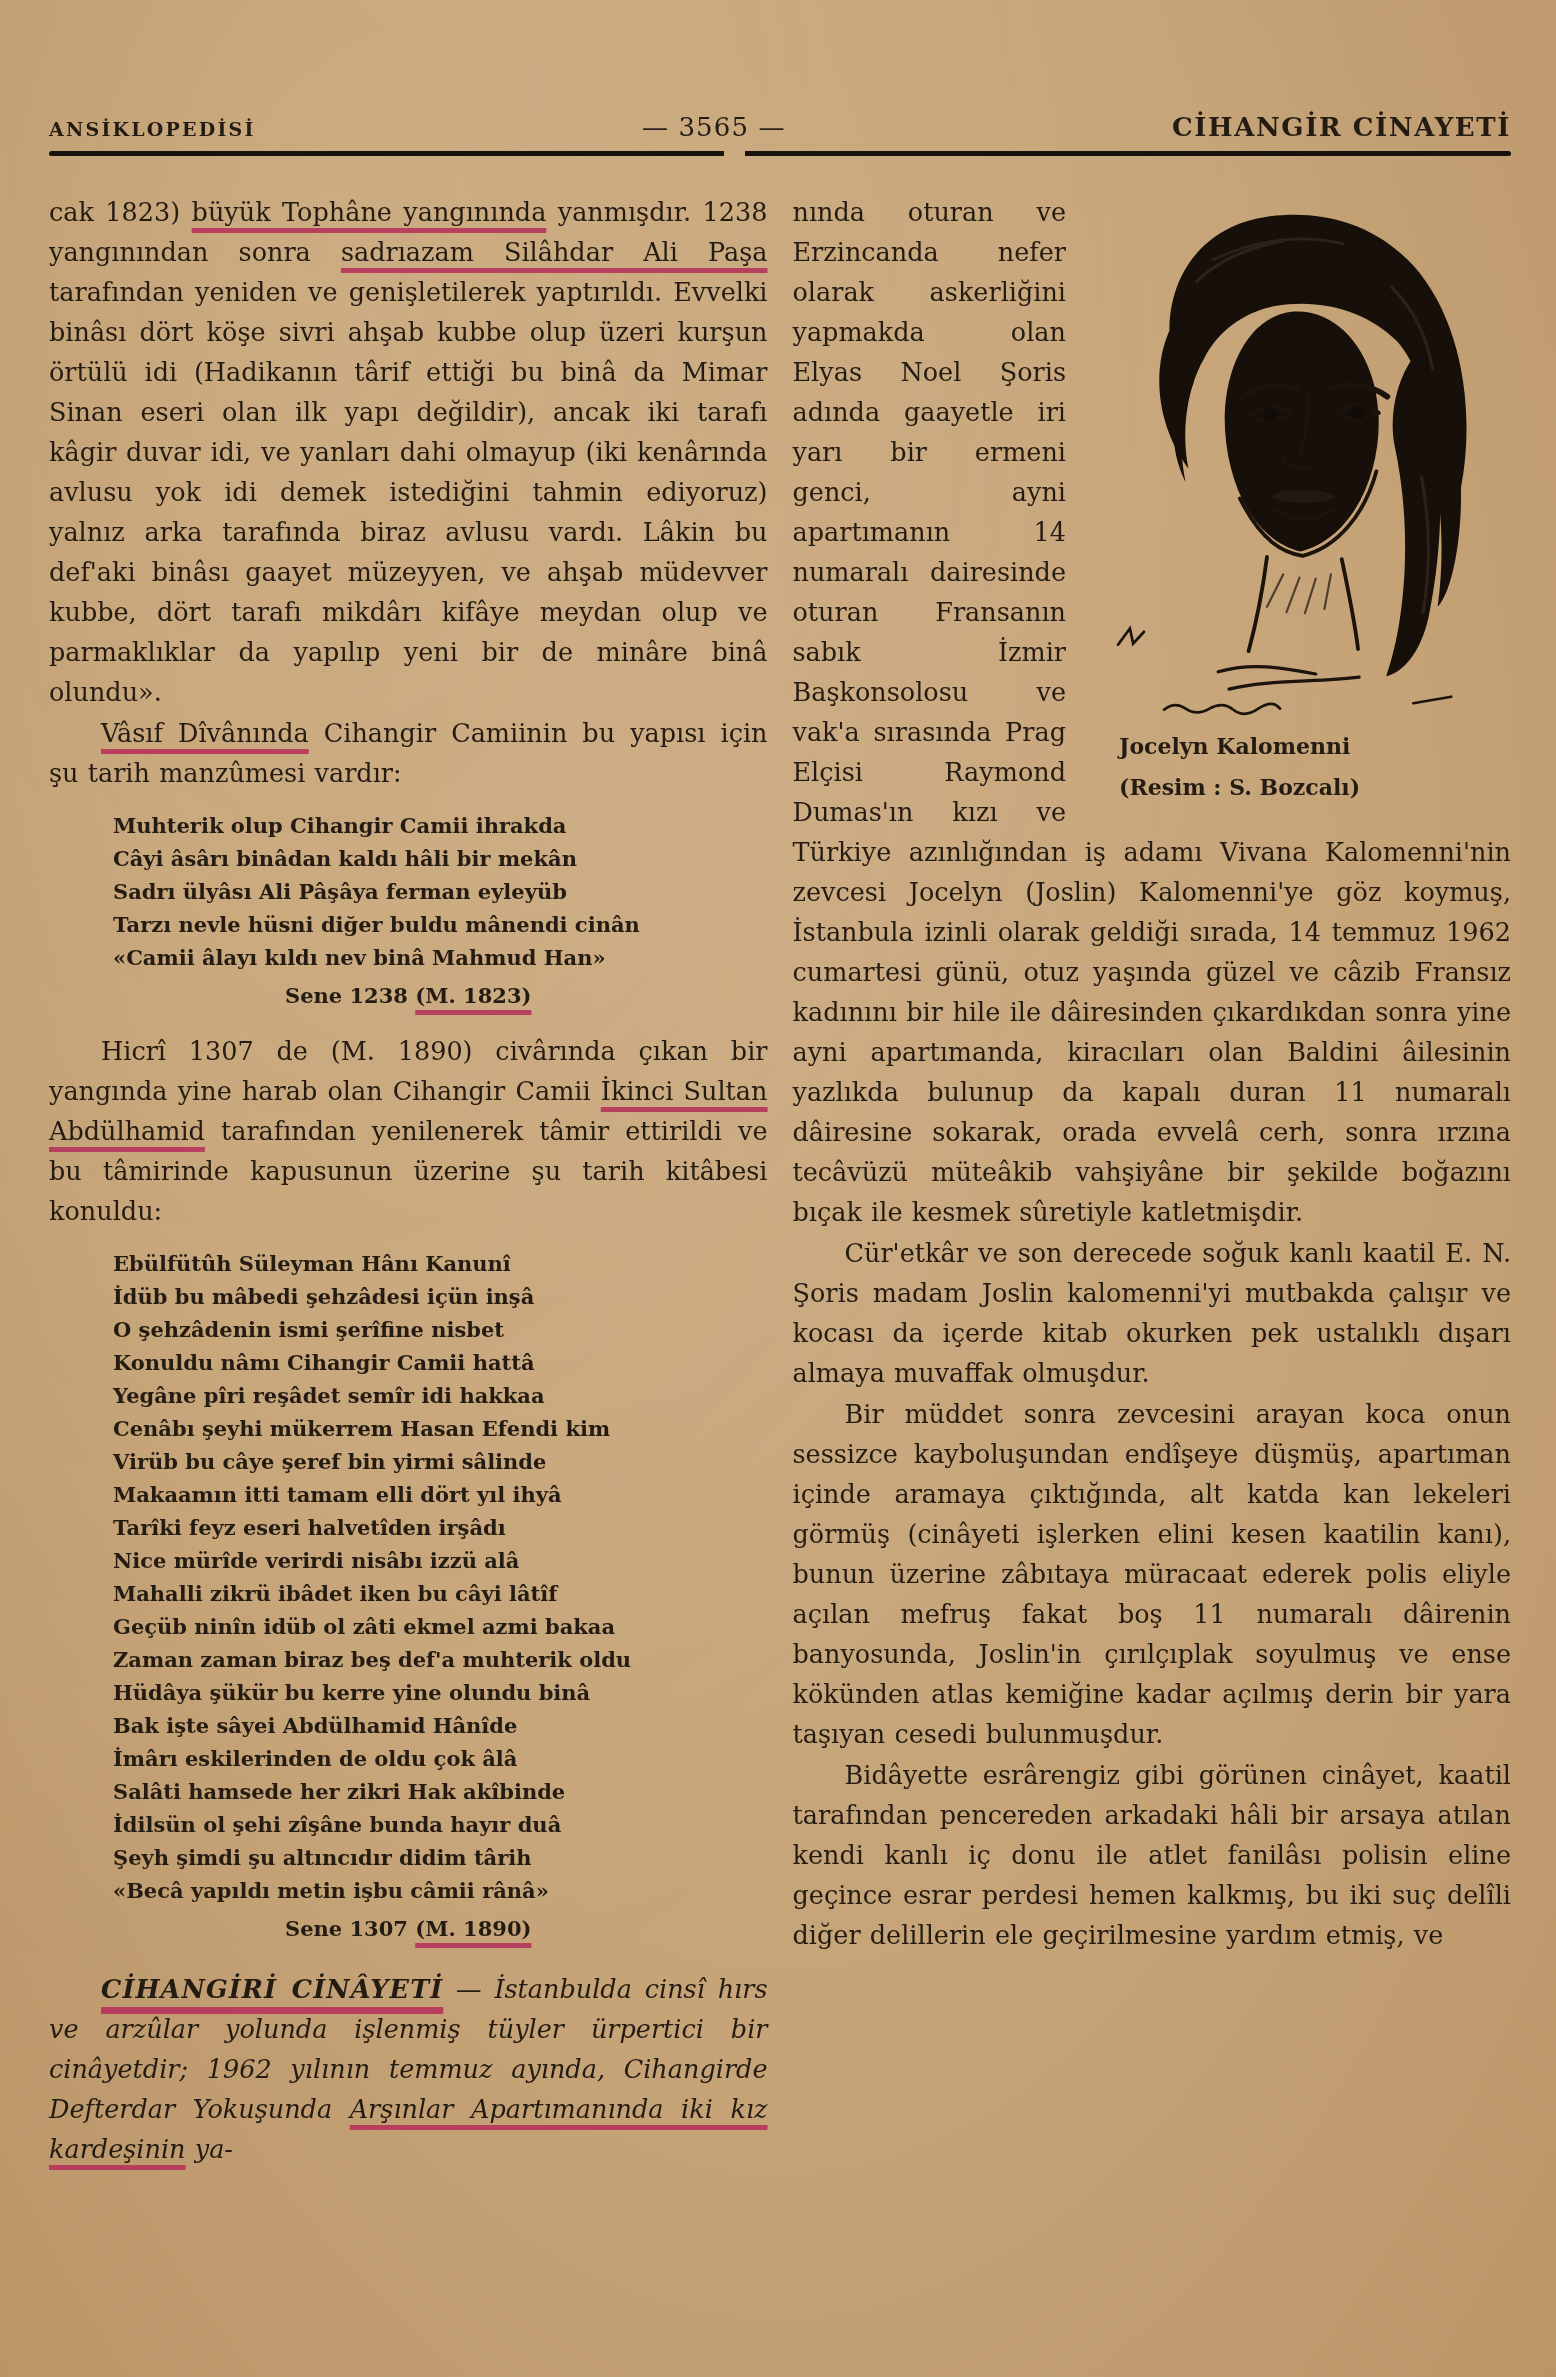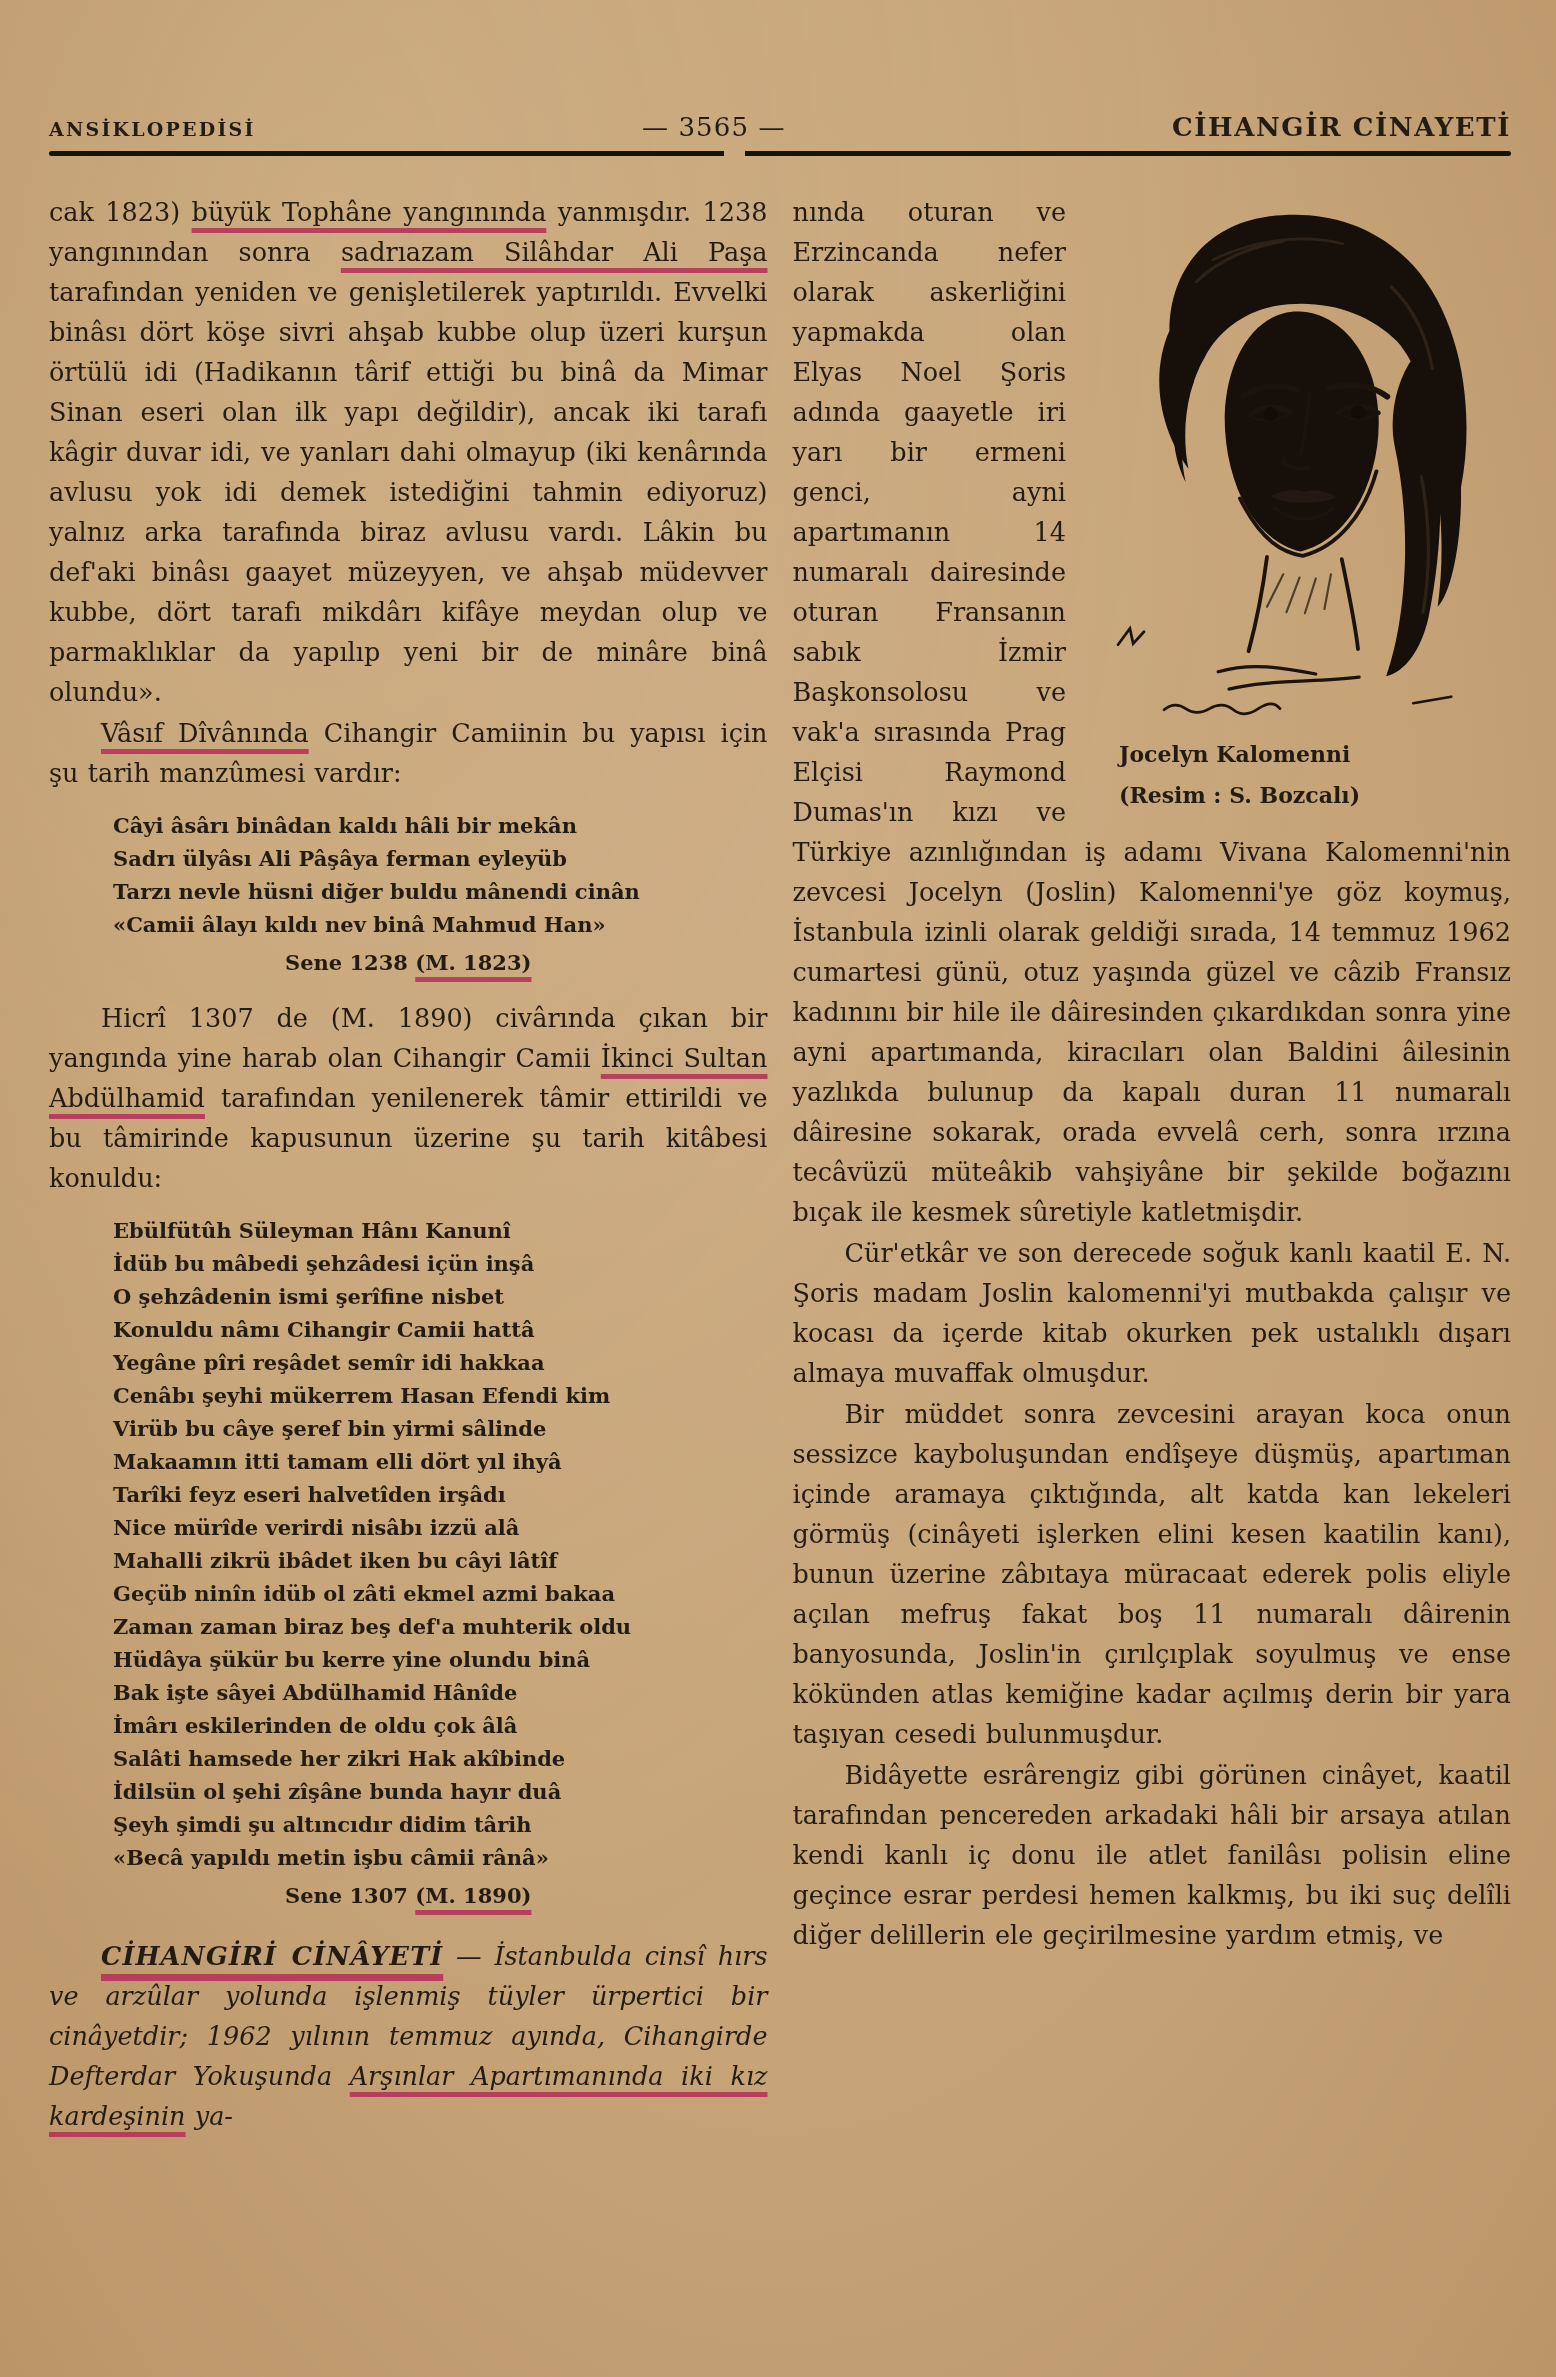--- a/index.html
+++ b/index.html
@@ -49,40 +49,41 @@
     text-decoration-color:rgba(181,49,90,0.88);
     text-decoration-thickness:4.9px;
     text-underline-offset:7px;
     text-decoration-skip-ink:none;
   }
   .seg-bold.redline { text-decoration-thickness:6.5px; text-underline-offset:8.7px; }
 
   
   figure.portrait { float:right; width:423px; margin:3.3px 0 8.7px 22px; }
   figure.portrait svg { display:block; width:423px; height:531px; }
-  figcaption { font-weight:700; font-size:22px; line-height:41px; padding-left:31px; margin-top:8px; }
+  figcaption { font-weight:700; font-size:22px; line-height:41px; padding-left:31px; margin-top:0; }
 </style>
 </head>
 <body>
 
 <div class="page">
 
   <header class="pagehead">
     <span class="h-left">ANSİKLOPEDİSİ</span>
     <span class="h-center">— 3565 —</span>
     <span class="h-right">CİHANGİR CİNAYETİ</span>
   </header>
   <div class="rule"></div>
 
   <main class="cols">
 
     <section class="col col-left">
       <p class="body-par"><span>cak 1823) </span><span class="redline">büyük Tophâne yangınında</span><span> yanmışdır. 1238 yangınından sonra </span><span class="redline">sadrıazam Silâhdar Ali Paşa</span><span> tarafından yeniden ve genişletilerek yaptırıldı. Evvelki binâsı dört köşe sivri ahşab kubbe olup üzeri kurşun örtülü idi (Hadikanın târif ettiği bu binâ da Mimar Sinan eseri olan ilk yapı değildir), ancak iki tarafı kâgir duvar idi, ve yanları dahi olmayup (iki kenârında avlusu yok idi demek istediğini tahmin ediyoruz) yalnız arka tarafında biraz avlusu vardı. Lâkin bu def'aki binâsı gaayet müzeyyen, ve ahşab müdevver kubbe, dört tarafı mikdârı kifâye meydan olup ve parmaklıklar da yapılıp yeni bir de minâre binâ olundu».</span></p>
       <p class="body-par indent"><span class="redline">Vâsıf Dîvânında</span><span> Cihangir Camiinin bu yapısı için şu tarih manzûmesi vardır:</span></p>
       <div class="poem">
+          <div class="pline"><span>Muhterik olup Cihangir Camii ihrakda</span></div>
           <div class="pline"><span>Câyi âsârı binâdan kaldı hâli bir mekân</span></div>
           <div class="pline"><span>Sadrı ülyâsı Ali Pâşâya ferman eyleyüb</span></div>
           <div class="pline"><span>Tarzı nevle hüsni diğer buldu mânendi cinân</span></div>
           <div class="pline"><span>«Camii âlayı kıldı nev binâ Mahmud Han»</span></div>
           <div class="pline center"><span>Sene 1238 </span><span class="redline">(M. 1823)</span></div>
         </div>
       <p class="body-par indent"><span>Hicrî 1307 de (M. 1890) civârında çıkan bir yangında yine harab olan Cihangir Camii </span><span class="redline">İkinci Sultan Abdülhamid</span><span> tarafından yenilenerek tâmir ettirildi ve bu tâmirinde kapusunun üzerine şu tarih kitâbesi konuldu:</span></p>
       <div class="poem">
           <div class="pline"><span>Ebülfütûh Süleyman Hânı Kanunî</span></div>
           <div class="pline"><span>İdüb bu mâbedi şehzâdesi içün inşâ</span></div>

